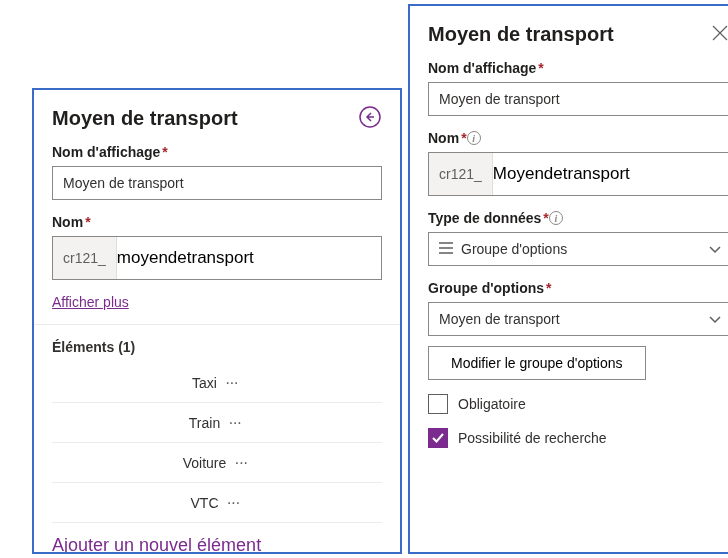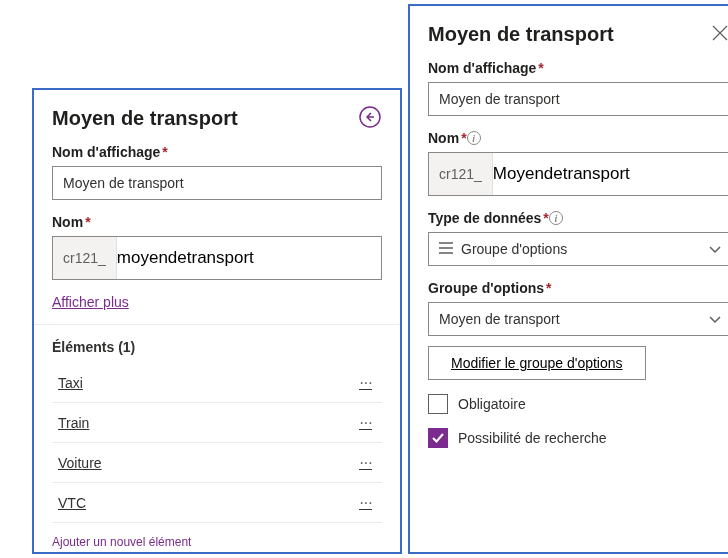--- a/index.html
+++ b/index.html
@@ -128,38 +128,37 @@
     margin: 0 -18px 14px;
   }
   .section-title {
     font-weight: 700;
     font-size: 14px;
     margin-bottom: 8px;
   }
   .item-row {
     display: flex;
     align-items: center;
-    justify-content: space-between;
+    justify-content: center;
     height: 40px;
     border-bottom: 1px solid #edebe9;
     padding: 0 2px 0 6px;
-    text-decoration: underline;
   }
   .item-row span.label { color: #323130; }
   .ellipsis {
     color: #605e5c;
     font-size: 16px;
     letter-spacing: -1px;
     cursor: pointer;
     padding: 4px 8px;
     line-height: 1;
   }
   .add-link {
     color: #7b2b8e;
-    font-size: 12px;
+    font-size: 18px;
     cursor: pointer;
     margin-top: 12px;
     display: inline-block;
   }
   .select-box {
     width: 100%;
     height: 34px;
     border: 1px solid #8a8886;
     display: flex;
     align-items: center;
@@ -173,21 +172,20 @@
     color: #605e5c;
   }
   .secondary-btn {
     height: 34px;
     border: 1px solid #8a8886;
     background: #fff;
     padding: 0 22px;
     font-size: 14px;
     font-family: inherit;
     cursor: pointer;
-    text-decoration: underline;
   }
   .checkbox-row {
     display: flex;
     align-items: center;
     gap: 10px;
     margin-top: 14px;
   }
   .chk {
     width: 20px;
     height: 20px;

